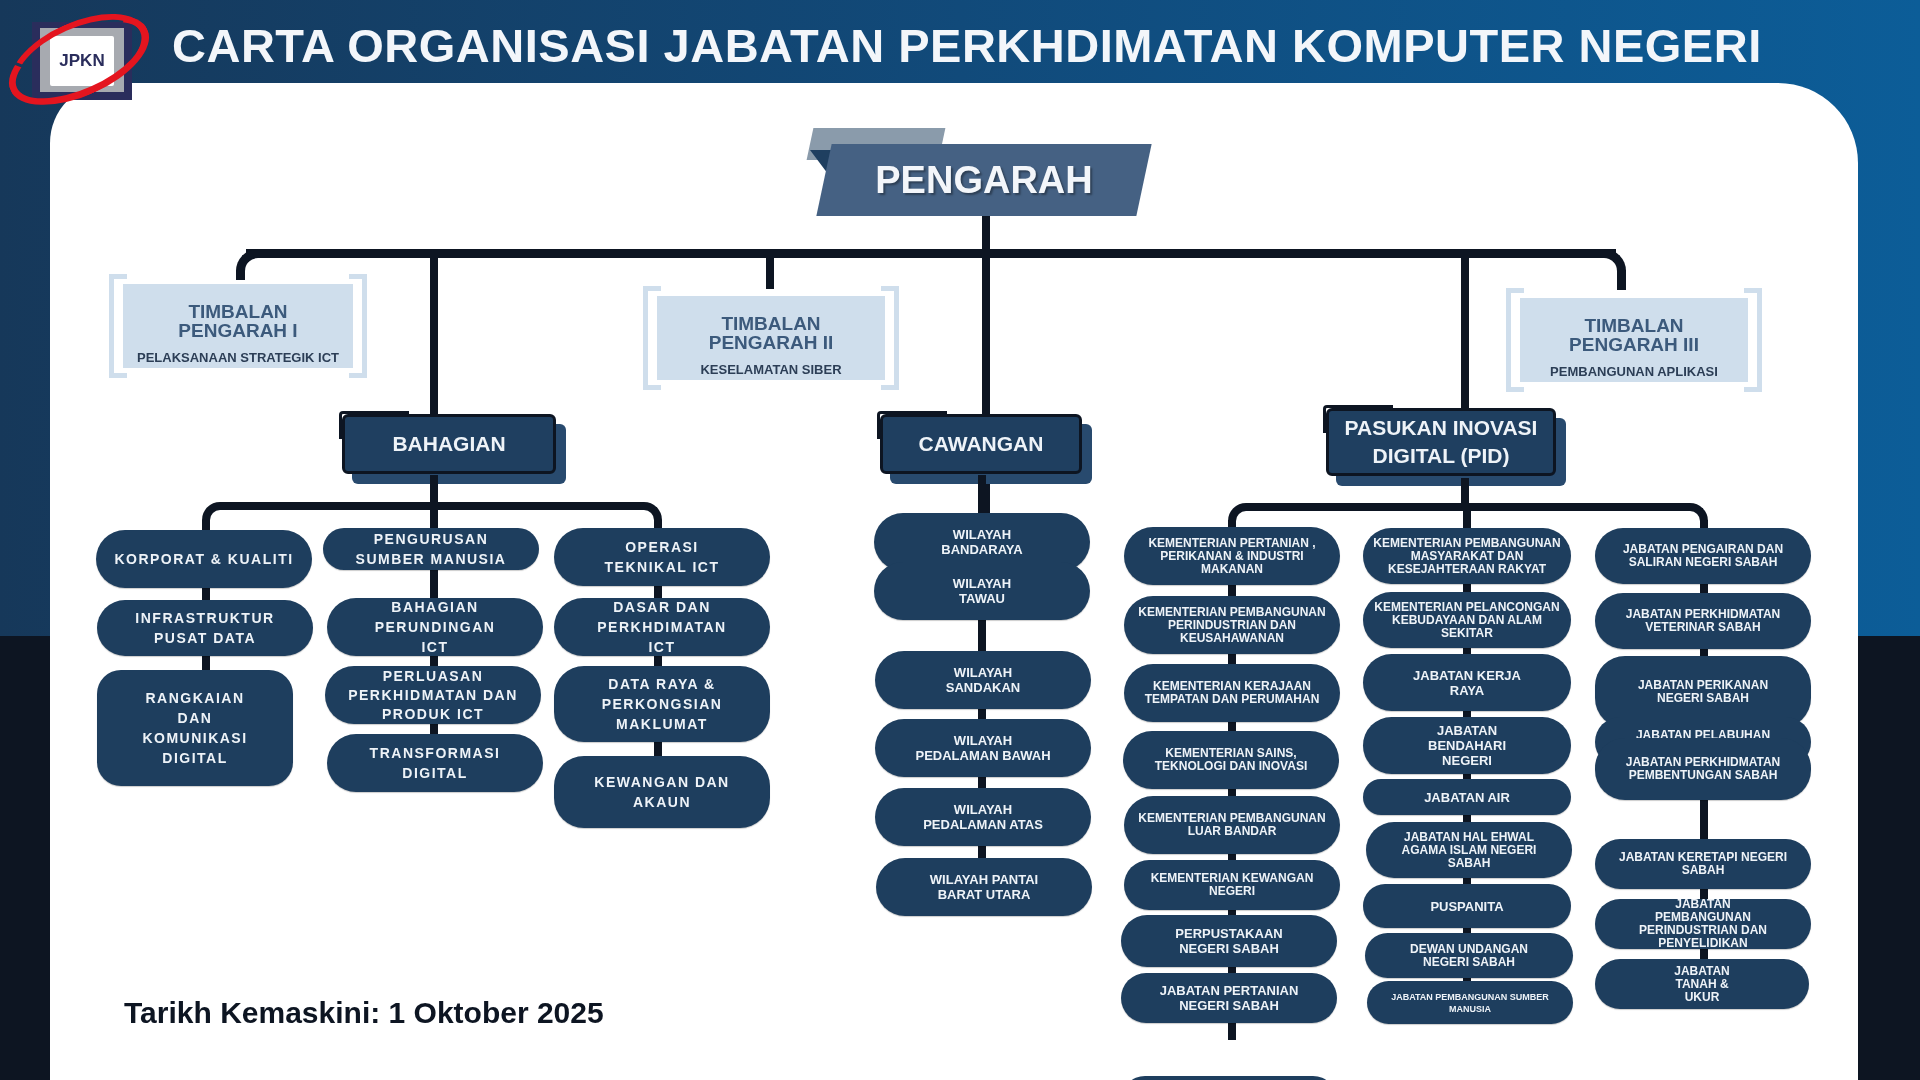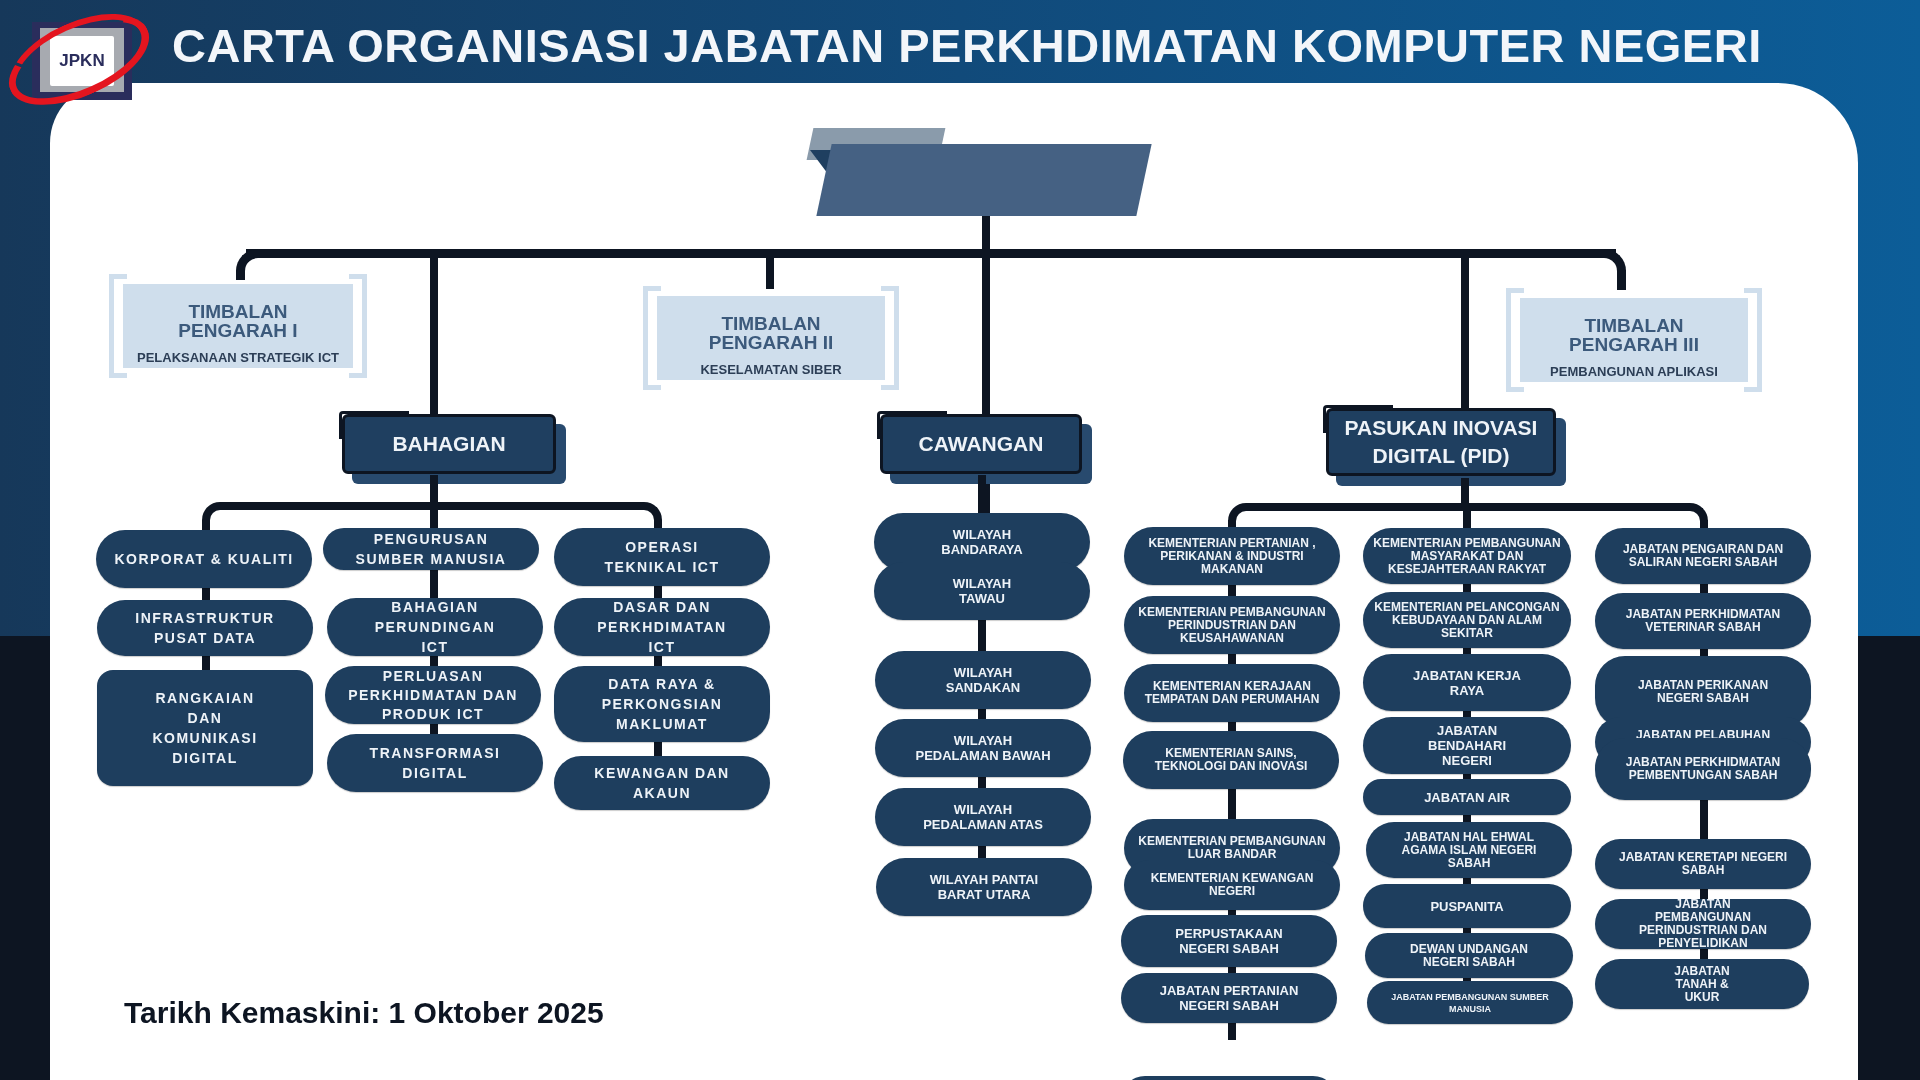--- a/index.html
+++ b/index.html
@@ -80,20 +80,21 @@
 <div class="line" style="left:1598px;top:249px;width:28px;height:28px;background:transparent;border-right:9px solid #0d1522;border-top:9px solid #0d1522;border-radius:0 22px 0 0;"></div>
 <div class="line" style="left:1617px;top:270px;width:9px;height:20px;"></div>
 <div class="line" style="left:430px;top:253px;width:8px;height:162px;"></div>
 <div class="line" style="left:766px;top:253px;width:8px;height:36px;"></div>
 <div class="line" style="left:1461px;top:253px;width:8px;height:158px;"></div>
 
 <div class="pengarah">
   <div class="tab"></div>
   <div class="flap"></div>
   <div class="main"></div>
+  <div class="label">PENGARAH</div>
 </div>
 
 <div class="dep" style="left:123px;top:284px;width:230px;height:84px;">
   <div class="bracket l"></div>
     <div class="bracket r"></div>
   <div class="t1">TIMBALAN</div>
   <div class="t1" style="margin-top:0">PENGARAH I</div>
   <div class="t2">PELAKSANAAN STRATEGIK ICT</div>
 </div>
 <div class="dep" style="left:657px;top:296px;width:228px;height:84px;">
@@ -126,51 +127,51 @@
 </div>
 
 <div class="line" style="left:430px;top:475px;width:8px;height:30px;"></div>
 <div class="line" style="left:202px;top:502px;width:460px;height:28px;background:transparent;border:8px solid #0d1522;border-bottom:none;border-radius:18px 18px 0 0;"></div>
 <div class="line" style="left:202px;top:520px;width:8px;height:236px;"></div>
 <div class="line" style="left:430px;top:505px;width:8px;height:270px;"></div>
 <div class="line" style="left:654px;top:520px;width:8px;height:270px;"></div>
 
 <div class="pill sp" style="left:96px;top:530px;width:216px;height:58px;">KORPORAT &amp; KUALITI</div>
 <div class="pill sp" style="left:97px;top:600px;width:216px;height:56px;">INFRASTRUKTUR PUSAT DATA</div>
-<div class="pill sp" style="left:97px;top:670px;width:216px;height:116px;border-radius:16px;padding:0 40px;">RANGKAIAN DAN KOMUNIKASI DIGITAL</div>
+<div class="pill sp" style="left:97px;top:670px;width:196px;height:116px;border-radius:24px;padding:0 40px;">RANGKAIAN DAN KOMUNIKASI DIGITAL</div>
 
 <div class="pill sp" style="left:323px;top:528px;width:216px;height:42px;padding:0 30px;">PENGURUSAN SUMBER MANUSIA</div>
 <div class="pill sp" style="left:327px;top:598px;width:216px;height:58px;padding:0 40px;">BAHAGIAN PERUNDINGAN ICT</div>
 <div class="pill sp" style="left:325px;top:666px;width:216px;height:58px;padding:0 14px;line-height:19px;">PERLUASAN PERKHIDMATAN DAN PRODUK ICT</div>
 <div class="pill sp" style="left:327px;top:734px;width:216px;height:58px;padding:0 44px;">TRANSFORMASI DIGITAL</div>
 
 <div class="pill sp" style="left:554px;top:528px;width:216px;height:58px;padding:0 50px;">OPERASI TEKNIKAL ICT</div>
 <div class="pill sp" style="left:554px;top:598px;width:216px;height:58px;padding:0 40px;">DASAR DAN PERKHDIMATAN ICT</div>
 <div class="pill sp" style="left:554px;top:666px;width:216px;height:76px;padding:0 40px;">DATA RAYA &amp; PERKONGSIAN MAKLUMAT</div>
-<div class="pill sp" style="left:554px;top:756px;width:216px;height:54px;padding:0 40px;">KEWANGAN DAN AKAUN</div>
+<div class="pill sp" style="left:554px;top:756px;width:216px;height:72px;padding:0 40px;">KEWANGAN DAN AKAUN</div>
 
 <div class="line" style="left:978px;top:475px;width:8px;height:420px;"></div>
 <div class="pill md" style="left:874px;top:513px;width:216px;height:58px;padding:0 60px;">WILAYAH BANDARAYA</div>
 <div class="pill md" style="left:874px;top:562px;width:216px;height:58px;padding:0 70px;">WILAYAH TAWAU</div>
 <div class="pill md" style="left:875px;top:651px;width:216px;height:58px;padding:16px 60px;">WILAYAH SANDAKAN</div>
 <div class="pill md" style="left:875px;top:719px;width:216px;height:58px;padding:0 40px;">WILAYAH PEDALAMAN BAWAH</div>
 <div class="pill md" style="left:875px;top:788px;width:216px;height:58px;padding:0 40px;">WILAYAH PEDALAMAN ATAS</div>
 <div class="pill md" style="left:876px;top:858px;width:216px;height:58px;padding:0 40px;">WILAYAH PANTAI BARAT UTARA</div>
 
 <div class="line" style="left:1461px;top:478px;width:8px;height:30px;"></div>
 <div class="line" style="left:1228px;top:503px;width:480px;height:28px;background:transparent;border:8px solid #0d1522;border-bottom:none;border-radius:18px 18px 0 0;"></div>
 <div class="line" style="left:1228px;top:520px;width:8px;height:520px;"></div>
 <div class="line" style="left:1463px;top:505px;width:8px;height:500px;"></div>
 <div class="line" style="left:1700px;top:520px;width:8px;height:450px;"></div>
 
 <div class="pill sm" style="left:1124px;top:527px;width:216px;height:58px;">KEMENTERIAN PERTANIAN , PERIKANAN &amp; INDUSTRI MAKANAN</div>
 <div class="pill sm" style="left:1124px;top:596px;width:216px;height:58px;">KEMENTERIAN PEMBANGUNAN PERINDUSTRIAN DAN KEUSAHAWANAN</div>
 <div class="pill sm" style="left:1124px;top:664px;width:216px;height:58px;">KEMENTERIAN KERAJAAN TEMPATAN DAN PERUMAHAN</div>
 <div class="pill sm" style="left:1123px;top:731px;width:216px;height:58px;padding:0 26px;">KEMENTERIAN SAINS, TEKNOLOGI DAN INOVASI</div>
-<div class="pill sm" style="left:1124px;top:796px;width:216px;height:58px;margin-top:23px;">KEMENTERIAN PEMBANGUNAN LUAR BANDAR</div>
+<div class="pill sm" style="left:1124px;top:796px;width:216px;height:58px;">KEMENTERIAN PEMBANGUNAN LUAR BANDAR</div>
 <div class="pill sm" style="left:1124px;top:860px;width:216px;height:50px;padding:0 20px;">KEMENTERIAN KEWANGAN NEGERI</div>
 <div class="pill md" style="left:1121px;top:915px;width:216px;height:52px;padding:0 50px;">PERPUSTAKAAN NEGERI SABAH</div>
 <div class="pill md" style="left:1121px;top:973px;width:216px;height:50px;padding:0 20px;">JABATAN PERTANIAN NEGERI SABAH</div>
 <div class="pill xs" style="left:1121px;top:1028px;width:216px;height:48px;padding:0 20px;margin-top:48px;">JABATAN PERANCANG BANDAR DAN WILAYAH SABAH</div>
 
 <div class="pill sm" style="left:1363px;top:528px;width:208px;height:56px;padding:0 6px;">KEMENTERIAN PEMBANGUNAN MASYARAKAT DAN KESEJAHTERAAN RAKYAT</div>
 <div class="pill sm" style="left:1363px;top:592px;width:208px;height:56px;padding:0 6px;">KEMENTERIAN PELANCONGAN KEBUDAYAAN DAN ALAM SEKITAR</div>
 <div class="pill md" style="left:1363px;top:654px;width:208px;height:57px;padding:0 50px;">JABATAN KERJA RAYA</div>
 <div class="pill md" style="left:1363px;top:717px;width:208px;height:57px;padding:0 40px;">JABATAN BENDAHARI NEGERI</div>
 <div class="pill md" style="left:1363px;top:779px;width:208px;height:36px;">JABATAN AIR</div>

